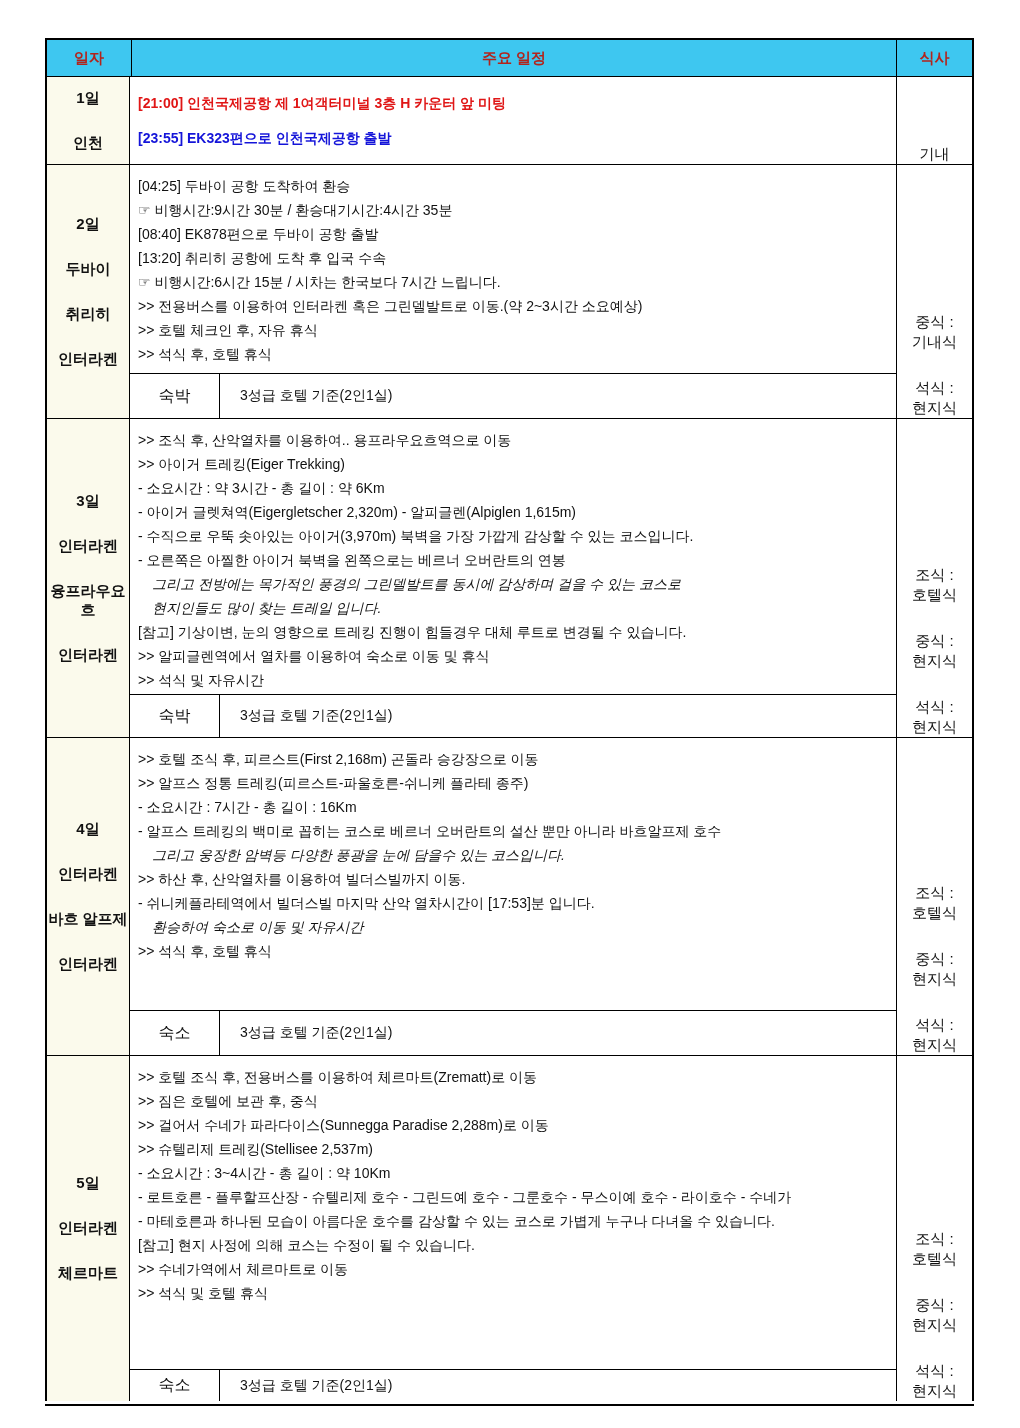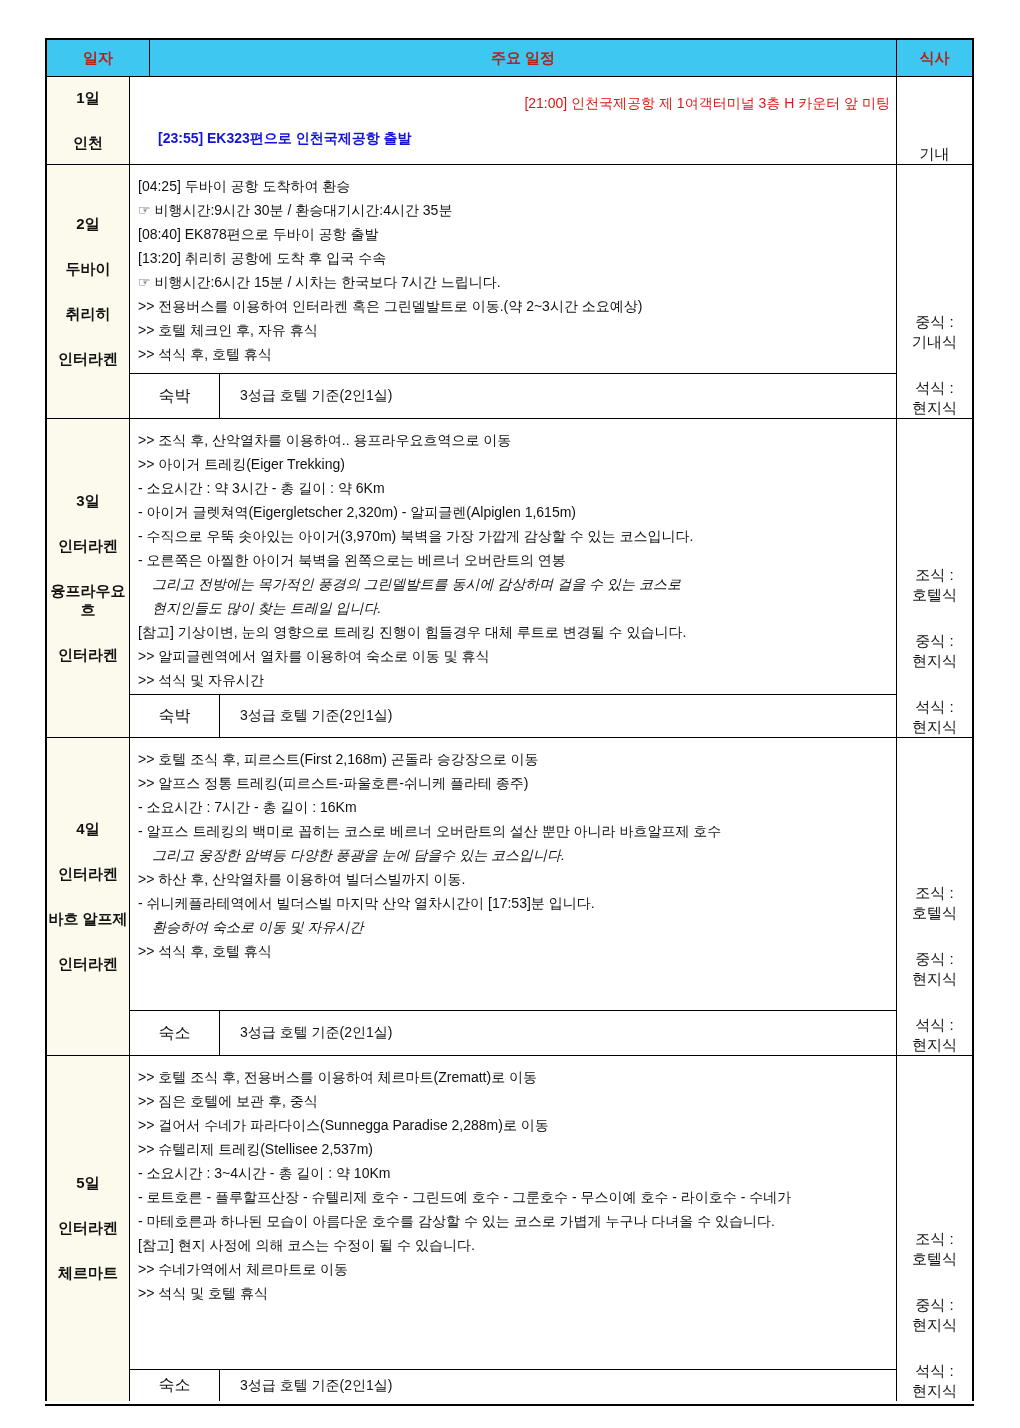--- a/index.html
+++ b/index.html
@@ -7,40 +7,40 @@
     width:1020px; height:1428px; background:#ffffff; position:relative;
     font-family:"Liberation Sans","DejaVu Sans",sans-serif; color:#111;
   }
   .tbl {
     position:absolute; left:45px; top:38px; width:929px; box-sizing:border-box;
     border:2px solid #000; border-bottom:none; background:#fff;
   }
   .hrow { display:flex; height:36px; background:#3ec7f0; border-bottom:1px solid #000; }
   .hcell { display:flex; align-items:center; justify-content:center;
            font-weight:bold; font-size:15px; color:#b2241c; box-sizing:border-box; }
-  .h-day { width:103px; border-right:1px solid #000; }
+  .h-day { width:85px; border-right:1px solid #000; }
   .h-main { flex:1; border-right:1px solid #000; }
   .h-meal { width:75px; }
 
   .row { display:flex; border-bottom:1px solid #000; box-sizing:border-box; }
   .r1 { height:88px; } .r2 { height:254px; } .r3 { height:319px; }
   .r4 { height:318px; } .r5 { height:345px; border-bottom:none; overflow:hidden; }
 
   .c-day {
     width:83px; box-sizing:border-box; border-right:1px solid #000; background:#fbfaec;
     display:flex; flex-direction:column; align-items:center; justify-content:center;
     gap:26px; font-weight:bold; font-size:15px; text-align:center;
   }
   .c-main { flex:1; box-sizing:border-box; border-right:1px solid #000;
             display:flex; flex-direction:column; min-width:0; }
   .sched { flex:1; padding:9px 6px 2px 8px; font-size:14px; line-height:24px; }
   .r1 .sched { display:flex; flex-direction:column; justify-content:space-evenly; padding:4px 6px 4px 8px; }
   .line { white-space:normal; }
-  .line.red  { color:#e01616; font-weight:normal;text-align:right; }
-  .line.blue { color:#1414d9; font-weight:bold;margin-left:20px; }
+  .line.red  { color:#e01616; font-weight:bold; }
+  .line.blue { color:#1414d9; font-weight:bold; }
   .line.indent { padding-left:14px;font-style:italic; }
 
   .lodging { border-top:1px solid #000; height:45px; display:flex; box-sizing:border-box; }
   .r5 .lodging { height:32px; }
   .lodging .llabel { width:90px; box-sizing:border-box; border-right:1px solid #000;
     display:flex; align-items:center; justify-content:center; font-size:16px; }
   .lodging .lvalue { flex:1; display:flex; align-items:center; padding-left:20px; font-size:14px; }
 
   .c-meal {
     width:75px; display:flex; flex-direction:column; align-items:center; justify-content:flex-end;

